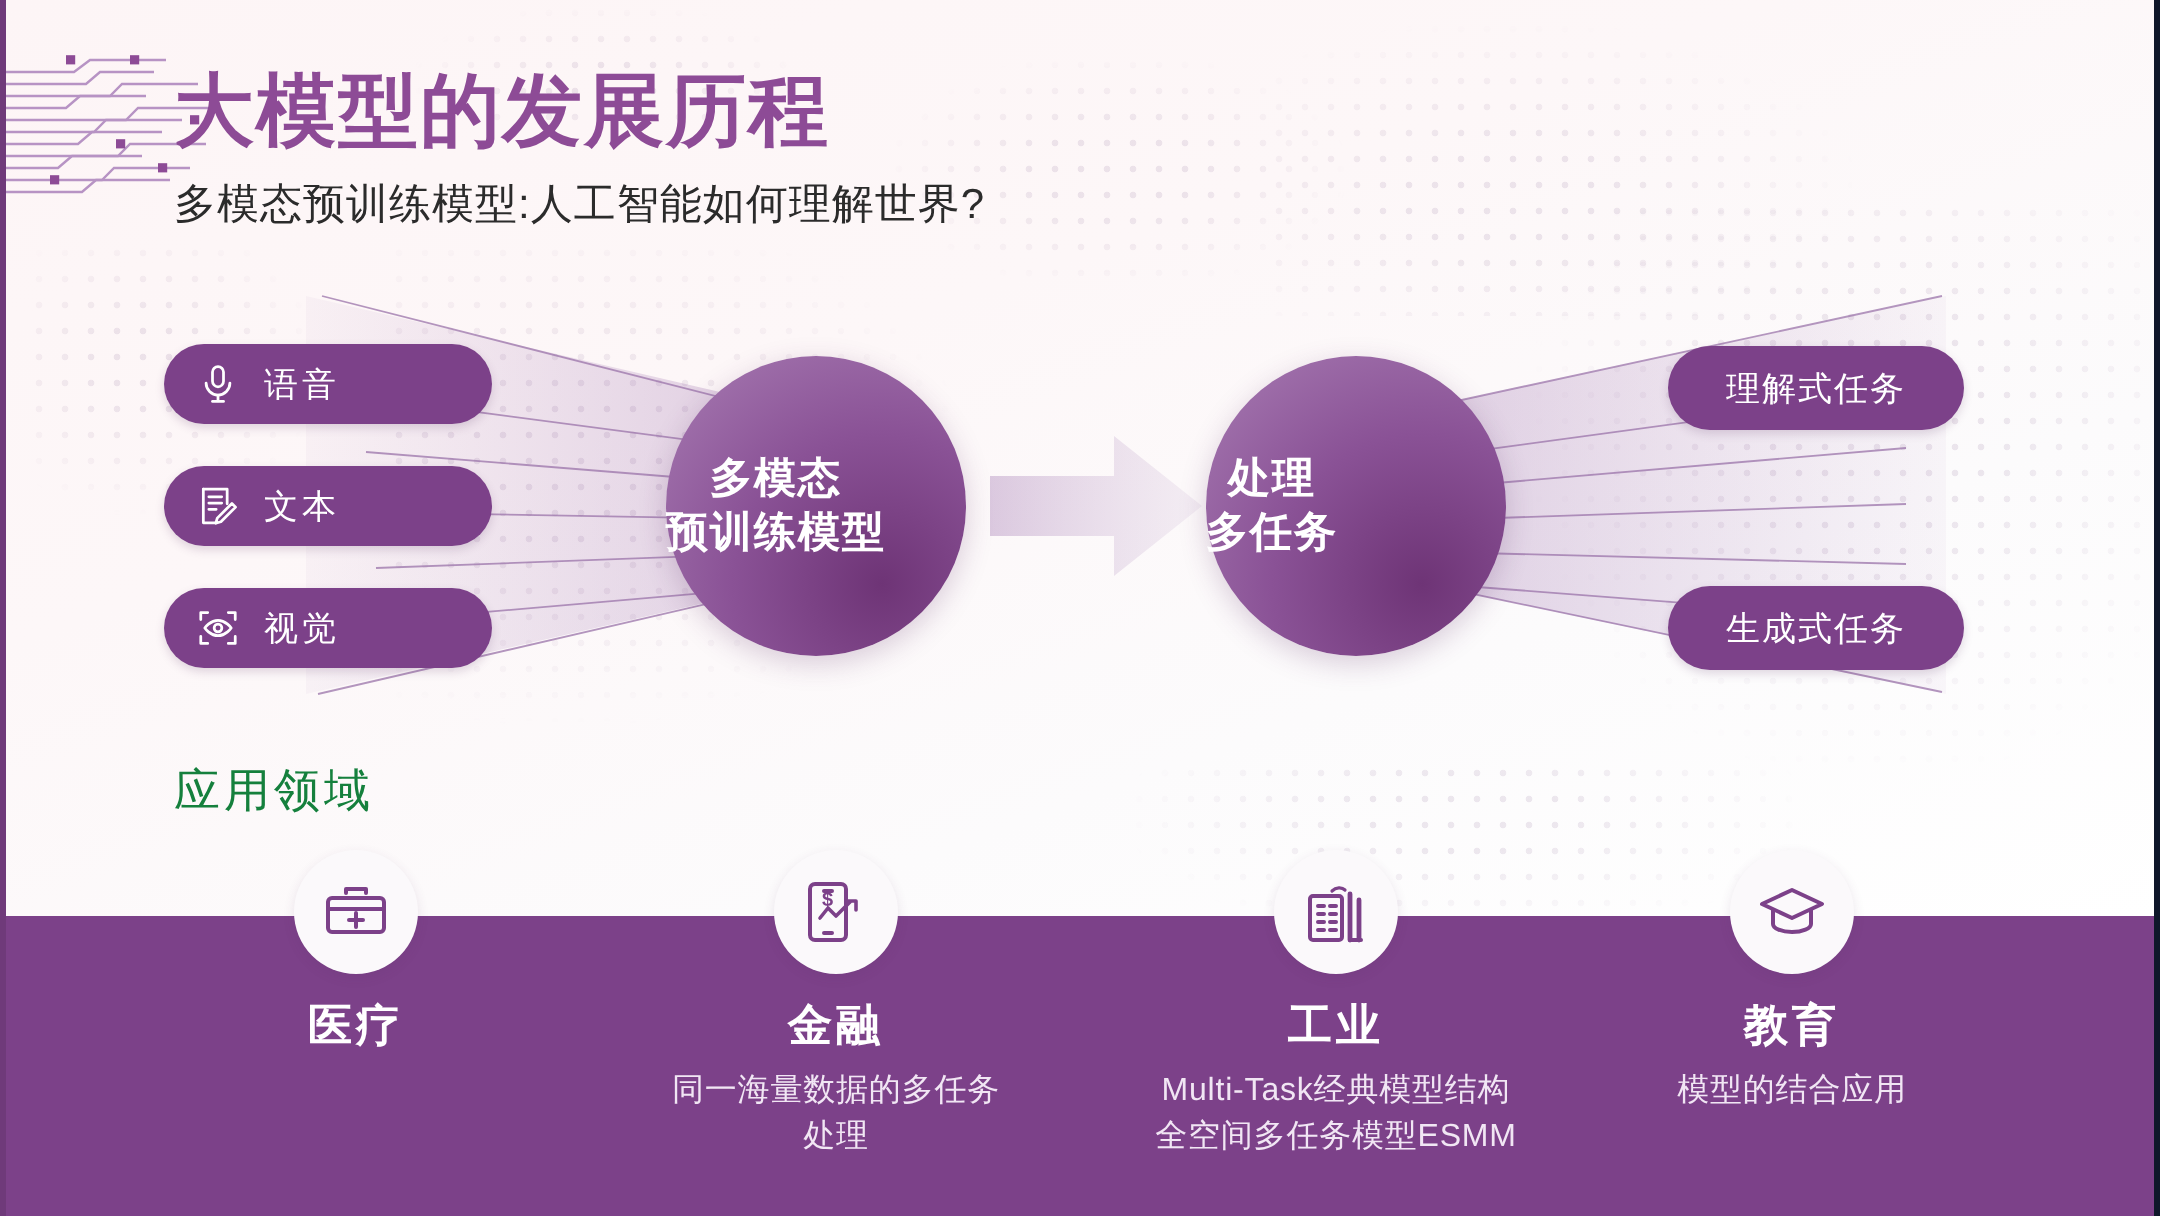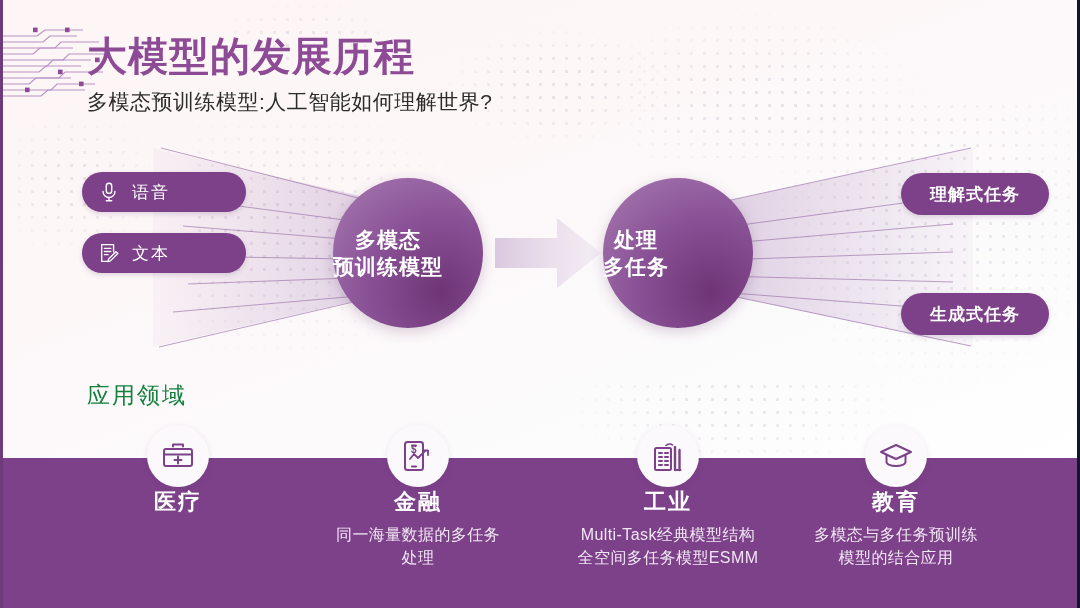--- a/index.html
+++ b/index.html
@@ -68,21 +68,21 @@
 
   
   .pill{
     position:absolute;display:flex;align-items:center;
     background:#7c4189;border-radius:40px;color:#fff;
     box-shadow:0 2px 5px rgba(90,50,100,.18);
   }
   .pill-left{width:148px;height:40px;left:79px;padding-left:16px;gap:12px;}
   .pill-ico{width:22px;height:22px;flex:0 0 22px;display:block;}
   .pill-txt{font-size:17px;letter-spacing:2px;}
-  .pill-right{height:42px;left:898px;justify-content:center;width:148px;padding:0;font-weight:bold;}
+  .pill-right{height:42px;left:831px;justify-content:center;width:148px;padding:0;}
   .pill-right .pill-txt{letter-spacing:1px;font-size:17px;}
 
   
   .bigcircle{
     position:absolute;border-radius:50%;
     display:flex;align-items:center;justify-content:flex-start;
     color:#fff;font-weight:bold;font-size:21px;line-height:1.3;
     text-align:center;letter-spacing:1px;
     box-shadow:0 4px 14px rgba(90,45,100,.22);
   }
@@ -104,21 +104,21 @@
     background:#7c4189;
   }
   .card{position:absolute;width:250px;text-align:center;top:425px;}
   .card-ico-wrap{
     width:62px;height:62px;border-radius:50%;background:#fbf9fb;
     margin:0 auto;display:flex;align-items:center;justify-content:center;
     box-shadow:0 2px 6px rgba(90,50,100,.12);
   }
   .card-ico{width:36px;height:36px;display:block;}
   .card-title{
-    font-size:22px;font-weight:bold;color:#ffffff;letter-spacing:2px;
+    margin-top:11px;font-size:22px;font-weight:bold;color:#ffffff;letter-spacing:2px;
   }
   .card-desc{
     margin-top:7px;font-size:16px;color:#f1e6f4;line-height:1.42;letter-spacing:.4px;
   }
 </style>
 </head>
 <body>
 
 <div id="slide">
 
@@ -213,20 +213,30 @@
       <g fill="none" stroke="#ffffff" stroke-width="1.5" stroke-linecap="round" stroke-linejoin="round">
         <path d="M4 2.8h13v8"></path>
         <path d="M4 2.8v18.4h7"></path>
         <path d="M7 7h7M7 10.4h7M7 13.8h4"></path>
         <path d="M19.6 10.6l2 2-8 8-2.8.8.8-2.8z"></path>
       </g>
     </svg>
     <span class="pill-txt">文本</span>
   </div>
 
+  <div class="pill pill-left" style="top:294px">
+    <svg class="pill-ico" viewBox="0 0 24 24">
+      <g fill="none" stroke="#ffffff" stroke-width="1.5" stroke-linecap="round" stroke-linejoin="round">
+        <path d="M2.6 7.4V3.6h3.8M17.6 3.6h3.8v3.8M21.4 16.6v3.8h-3.8M6.4 20.4H2.6v-3.8"></path>
+        <path d="M4.8 12s2.9-4.2 7.2-4.2S19.2 12 19.2 12s-2.9 4.2-7.2 4.2S4.8 12 4.8 12z"></path>
+        <circle cx="12" cy="12" r="2.1"></circle>
+      </g>
+    </svg>
+    <span class="pill-txt">视觉</span>
+  </div>
 
   <div class="bigcircle c1">
     <div>
       <div>多模态</div>
       <div>预训练模型</div>
     </div>
   </div>
 
   <svg class="arrow" viewBox="0 0 108 82">
     <defs>
@@ -313,18 +323,17 @@
     <div class="card-ico-wrap">
       <svg class="card-ico" viewBox="0 0 36 36">
         <g fill="none" stroke="#7c4189" stroke-width="2" stroke-linejoin="round" stroke-linecap="round">
           <path d="M18 7L33 14 18 21 3 14z"></path>
           <path d="M8.5 17v7c0 2.2 4.3 4 9.5 4s9.5-1.8 9.5-4v-7"></path>
         </g>
       </svg>
     </div>
     <div class="card-title">教育</div>
     <div class="card-desc">
-      <div>多模态与多任务预训练</div>
       <div>模型的结合应用</div>
     </div>
   </div>
 
 </div>
 
 </body></html>

